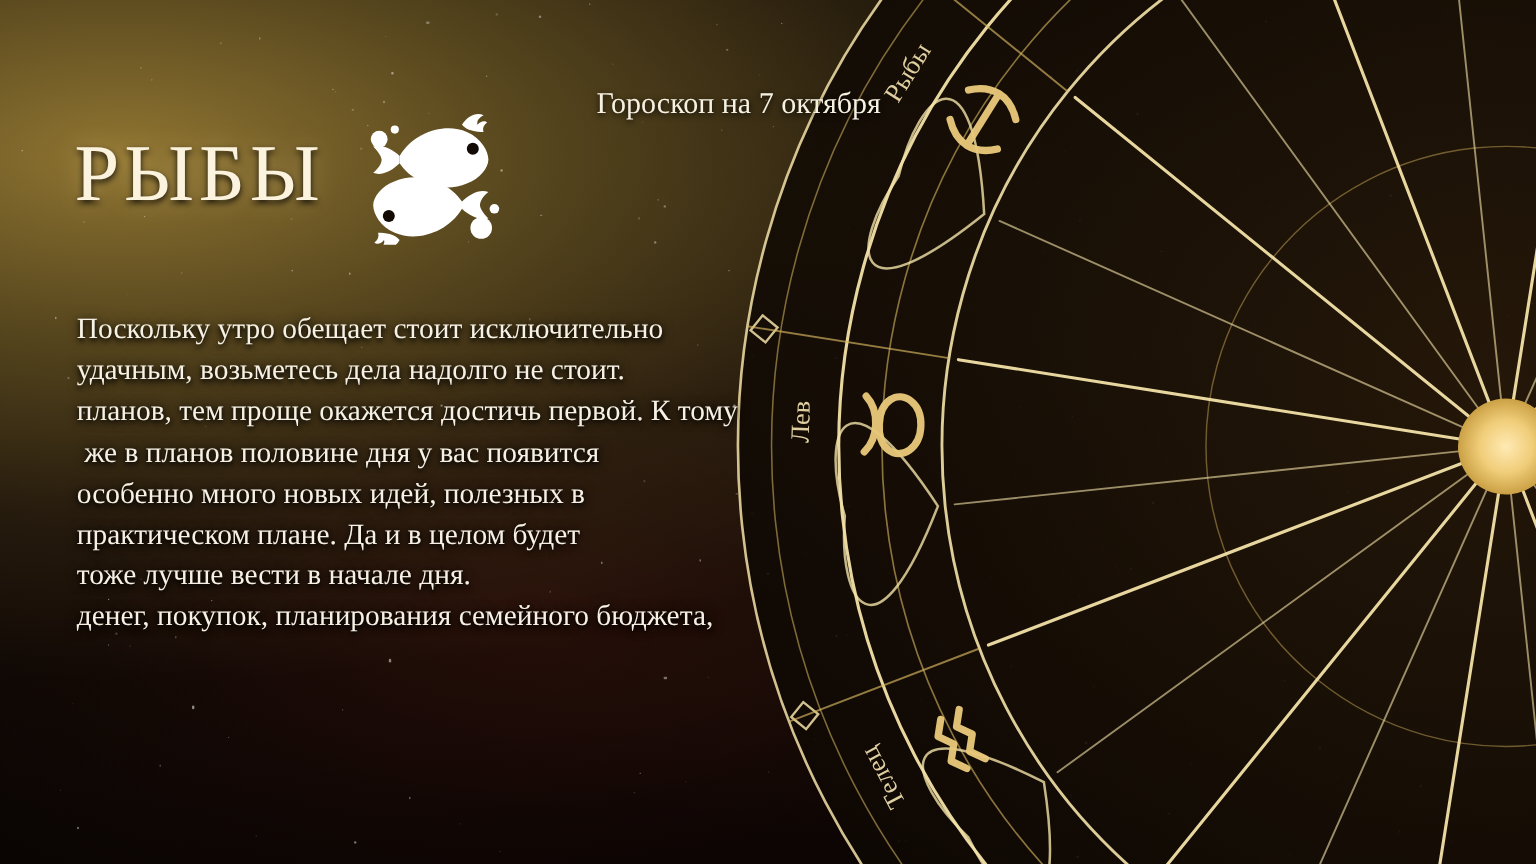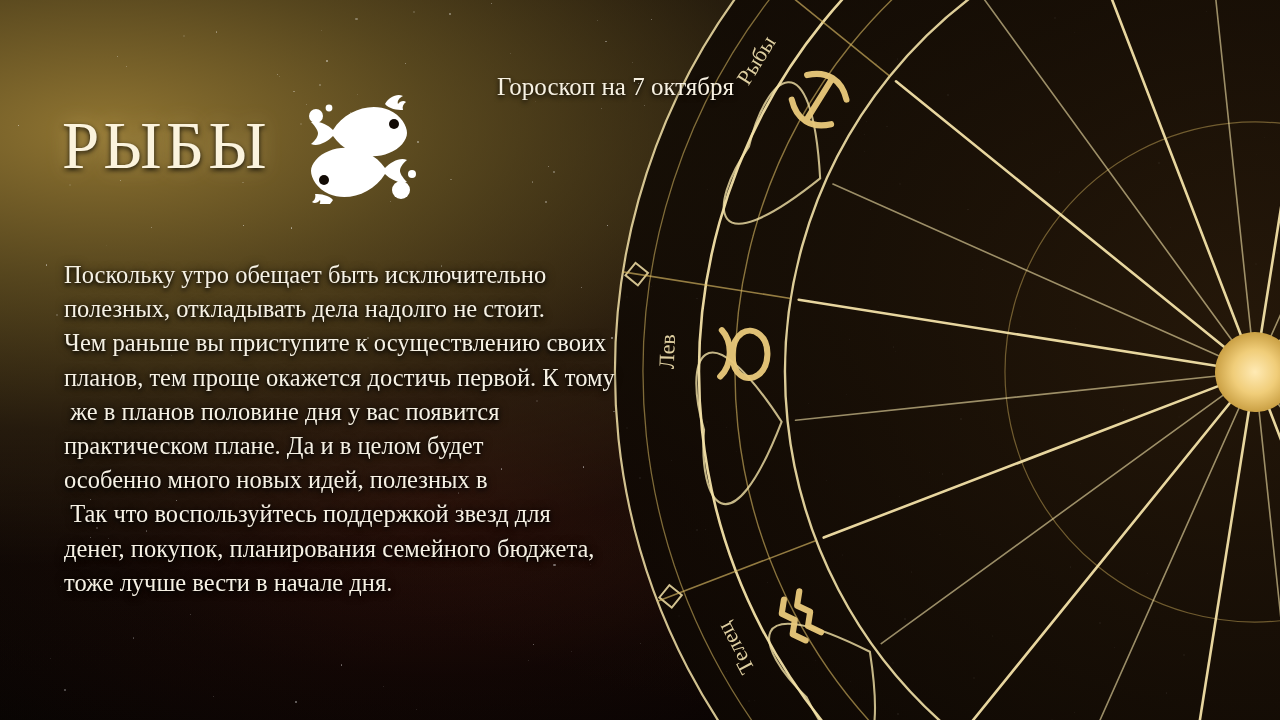--- a/index.html
+++ b/index.html
@@ -433,26 +433,24 @@
           <circle cx="115" cy="88" r="4"></circle>
           <circle cx="45" cy="96" r="3"></circle>
         </g>
       </svg>
     </div>
   </div>
 
   <div class="date-line">Гороскоп на 7 октября</div>
 
   <div class="body-text" id="body-text">
-      <p>Поскольку утро обещает быть исключительно</p>
-      <p>полезных, откладывать дела надолго не стоит.</p>
-      <p>Чем раньше вы приступите к осуществлению своих</p>
+      <p>Поскольку утро обещает стоит исключительно</p>
+      <p>удачным, возьметесь дела надолго не стоит.</p>
       <p>планов, тем проще окажется достичь первой. К тому</p>
       <p> же в планов половине дня у вас появится</p>
+      <p>особенно много новых идей, полезных в</p>
       <p>практическом плане. Да и в целом будет</p>
-      <p>особенно много новых идей, полезных в</p>
-      <p> Так что воспользуйтесь поддержкой звезд для</p>
+      <p>тоже лучше вести в начале дня.</p>
       <p>денег, покупок, планирования семейного бюджета,</p>
-      <p>тоже лучше вести в начале дня.</p>
     </div>
 
 
 </div>
 
 </body></html>

